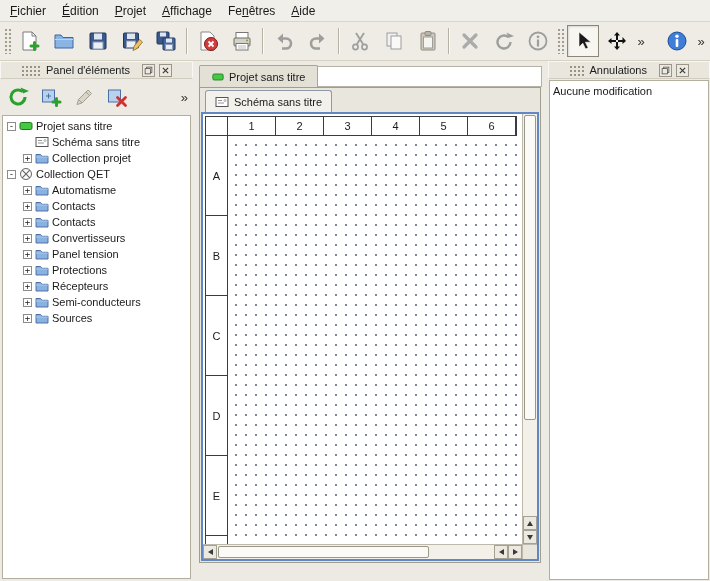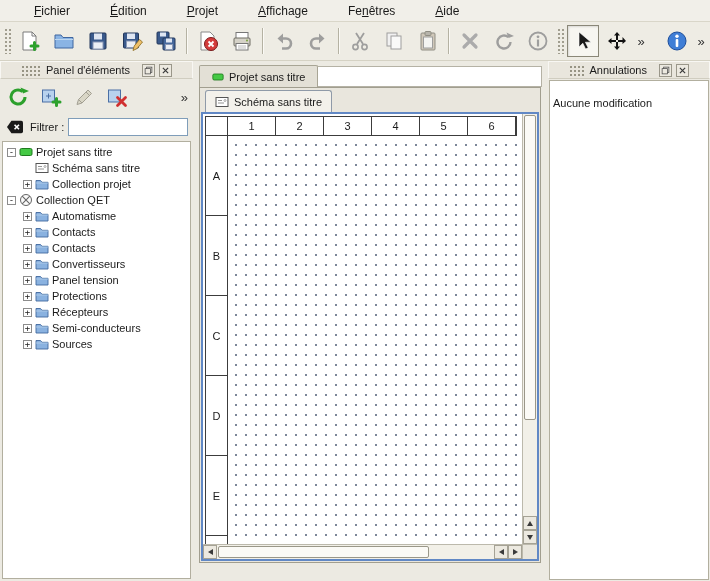--- a/index.html
+++ b/index.html
@@ -2,21 +2,21 @@
 <html><head>
 <meta charset="utf-8">
 <style>
   * { box-sizing: border-box; }
   html,body { margin:0; padding:0; }
   body { font-family:"Liberation Sans", sans-serif; font-size:11px; color:#1a1a1a; }
   .app { width:710px; height:581px; background:#eceae2; overflow:hidden; display:flex; flex-direction:column; }
 
   
   .menubar { height:22px; background:#f1efe9; border-bottom:1px solid #d9d6c9; display:flex; align-items:stretch; padding-left:2px; }
-  .menu-item { display:flex; align-items:center; padding:0 8px; font-size:12px; cursor:default;margin-left:24px; }
+  .menu-item { display:flex; align-items:center; padding:0 8px; font-size:12px; cursor:default; }
   .menu-item .u { text-decoration:underline; }
 
   
   .toolbar { height:39px; background:#eeece4; border-bottom:1px solid #d5d2c4; display:flex; align-items:center; padding:0 2px; }
   .tb-handle { width:7px; height:26px; margin:0 2px;
     background-image:radial-gradient(circle,#a09d8e 1px,transparent 1.2px);
     background-size:4px 4px; }
   .tb-sep { width:2px; height:26px; margin:0 3px; border-left:1px solid #b5b2a3; border-right:1px solid #fbfaf6; }
   .tb { width:32px; height:32px; background:transparent; border:1px solid transparent; padding:4px; margin:0 1px; display:flex; align-items:center; justify-content:center; }
   .tb.checked { background:#f7f6f1; border:1px solid #8a8778; box-shadow:inset 1px 1px 2px rgba(0,0,0,.12); }
@@ -99,21 +99,21 @@
   .sbtn { flex:none; width:14px; height:14px; background:#ece9e0; border:1px solid #a5a295; display:flex; align-items:center; justify-content:center; }
   .v-thumb { margin:1px; height:71%; background:#fbfaf6; border:1px solid #9a9789; border-radius:2px; }
   .h-thumb { margin:1px; width:66%; background:#fbfaf6; border:1px solid #9a9789; border-radius:2px; }
   .sspacer { flex:1; }
   .tri-up    { width:0; height:0; border-left:3.5px solid transparent; border-right:3.5px solid transparent; border-bottom:5px solid #3a3a3a; }
   .tri-down  { width:0; height:0; border-left:3.5px solid transparent; border-right:3.5px solid transparent; border-top:5px solid #3a3a3a; }
   .tri-left  { width:0; height:0; border-top:3.5px solid transparent; border-bottom:3.5px solid transparent; border-right:5px solid #3a3a3a; }
   .tri-right { width:0; height:0; border-top:3.5px solid transparent; border-bottom:3.5px solid transparent; border-left:5px solid #3a3a3a; }
 
   
-  .undo-list { flex:1; background:#fff; border:1px solid #b2af9f; margin:1px 1px 1px 1px; padding:14px 3px; overflow:hidden; }
+  .undo-list { flex:1; background:#fff; border:1px solid #b2af9f; margin:1px 1px 1px 1px; padding:2px 3px; overflow:hidden; }
   .undo-item { font-size:11px; height:15px; display:flex; align-items:center; }
 </style>
 </head>
 <body>
 
 <div class="app">
 
   <div class="menubar">
     <div class="menu-item">
         <span><span></span><span class="u">F</span><span>ichier</span></span>
@@ -360,32 +360,20 @@
         <button class="pbtn">
             <span class="ico ico22">
               <svg viewBox="0 0 22 22">
                 <rect x="2.5" y="4" width="12" height="12" fill="#b8d2ee" stroke="#4a6fa5"></rect>
                 <path d="M11.5 11.5l8 8m0-8l-8 8" stroke="#d03030" stroke-width="2.8" stroke-linecap="round"></path>
               </svg>
             </span>
           </button>
         <span class="pt-spacer"></span>
         <button class="pt-more">»</button>
-      </div>
-      <div class="filter-row">
-        <button class="filter-clear">
-            <span class="ico">
-              <svg viewBox="0 0 22 18">
-                <path d="M7 2h11a2 2 0 0 1 2 2v10a2 2 0 0 1-2 2H7l-5-7z" fill="#1a1a1a"></path>
-                <path d="M10.5 6.5l5 5m0-5l-5 5" stroke="#fff" stroke-width="1.8"></path>
-              </svg>
-            </span>
-          </button>
-        <span class="filter-label">Filtrer :</span>
-        <input class="filter-input" type="text" value="" style="">
       </div>
       <div class="tree">
         <div class="tree-row d0">
             <span class="expander">-</span>
             <span class="ico ticon">
               <svg viewBox="0 0 14 14">
                 <rect x="1" y="3.5" width="12" height="7" rx="1.5" fill="#45c945" stroke="#1f7a1f"></rect>
               </svg>
             </span>
             <span class="tlabel">Projet sans titre</span>

